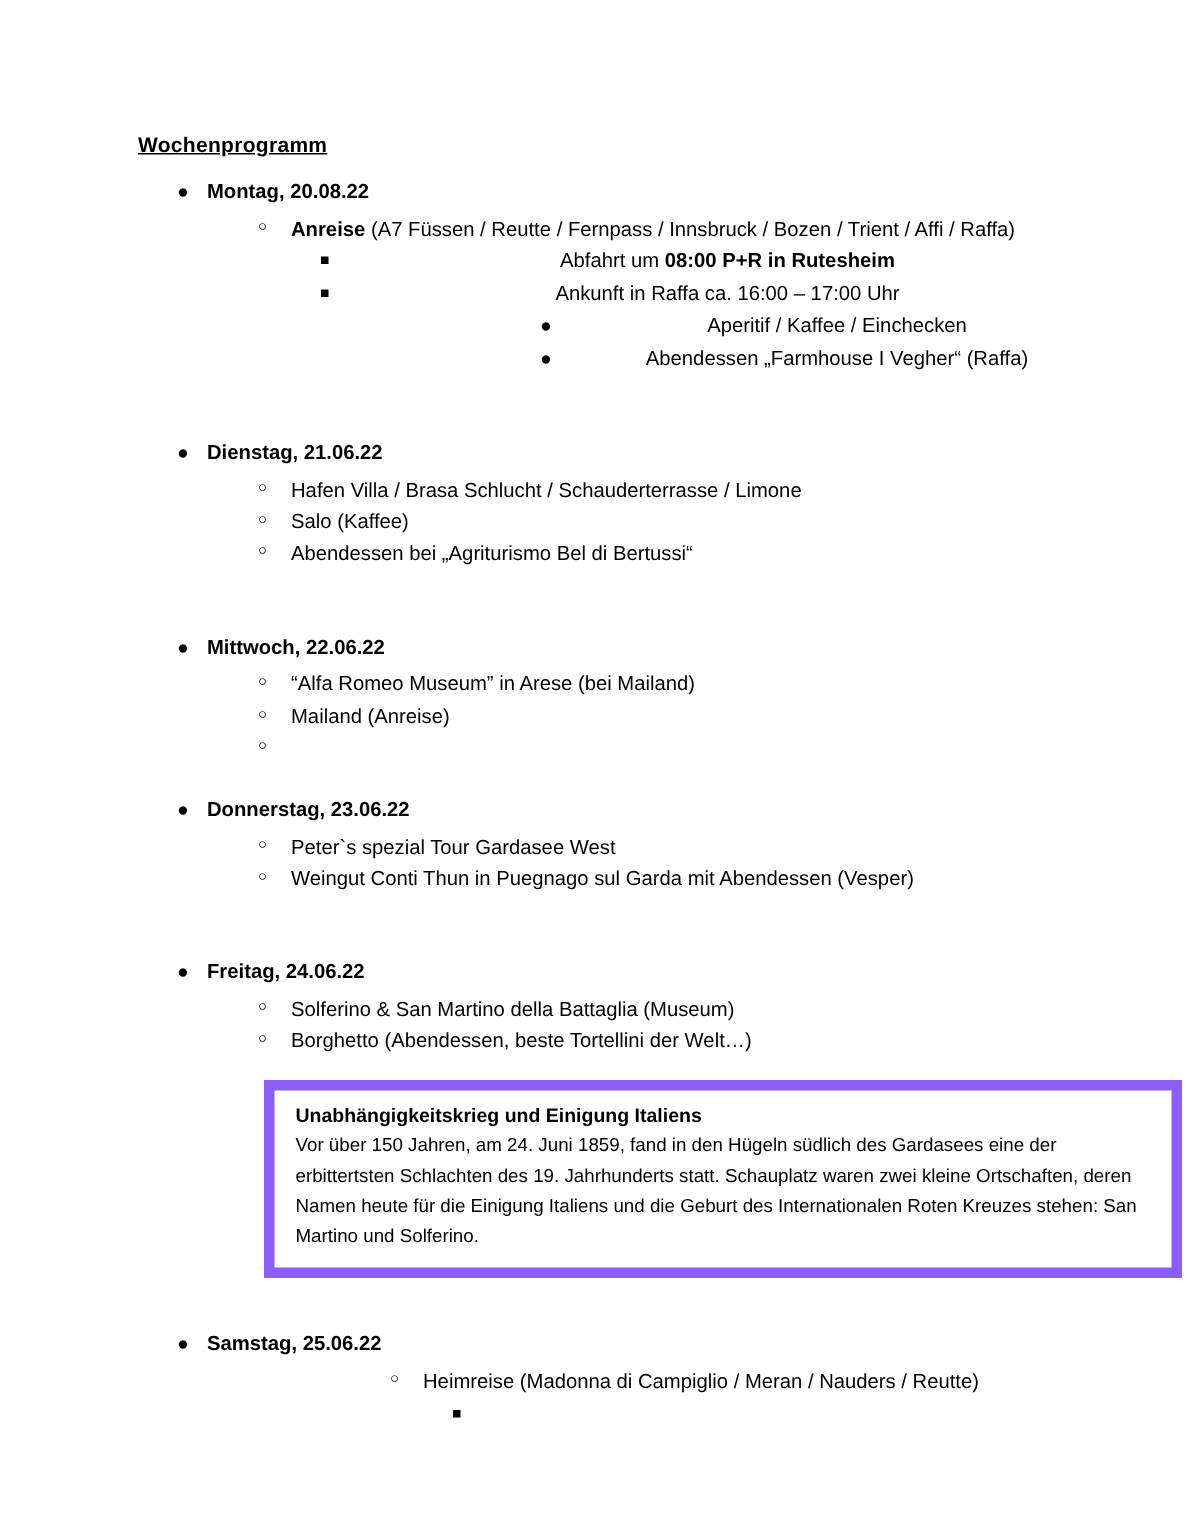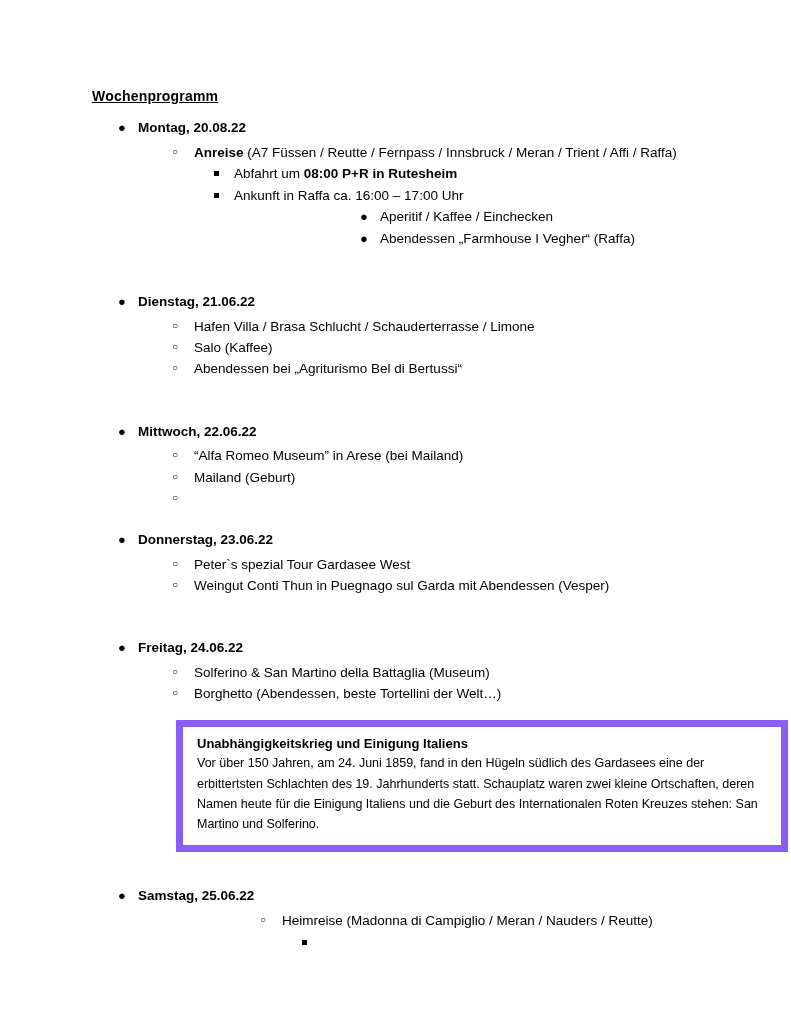--- a/index.html
+++ b/index.html
@@ -69,20 +69,21 @@
     left: 80px;
     top: 0;
     font-size: 10px;
     line-height: 1.95;
   }
 
   ul.lvl3 {
     list-style: none;
     margin: 0;
     padding: 0;
+    text-align: center;
   }
   ul.lvl3 > li {
     position: relative;
     padding-left: 40px;
     font-size: 13.5px;
     line-height: 1.6;
   }
   ul.lvl3 > li > .bullet-sq {
     position: absolute;
     left: 20px;
@@ -142,21 +143,21 @@
   <ul class="lvl1">
 
     <li class="day">
       <div class="day-head">
         <span class="bullet">●</span>
         <span>Montag, 20.08.22</span>
       </div>
       <ul class="lvl2">
         <li>
           <span class="bullet-o">○</span>
-          <span class="bold">Anreise</span><span> (A7 Füssen / Reutte / Fernpass / Innsbruck / Meran / Trient / Affi / Raffa)</span>
+          <span class="bold">Anreise</span><span> (A7 Füssen / Reutte / Fernpass / Innsbruck / Bozen / Trient / Affi / Raffa)</span>
           <ul class="lvl3">
             <li>
               <span class="bullet-sq"></span>
               <span>Abfahrt um </span><span class="bold">08:00 P+R in Rutesheim</span>
             </li>
             <li>
               <span class="bullet-sq"></span>
               <span>Ankunft in Raffa ca. 16:00 – 17:00 Uhr</span>
               <ul class="lvl4">
                 <li>
@@ -204,21 +205,21 @@
         <span class="bullet">●</span>
         <span>Mittwoch, 22.06.22</span>
       </div>
       <ul class="lvl2">
         <li>
           <span class="bullet-o">○</span>
           <span>“Alfa Romeo Museum” in Arese (bei Mailand)</span>
         </li>
         <li>
           <span class="bullet-o">○</span>
-          <span>Mailand (Geburt)</span>
+          <span>Mailand (Anreise)</span>
         </li>
         <li>
           <span class="bullet-o">○</span>
         </li>
       </ul>
     </li>
 
     <div class="spacer-lg"></div>
 
     <li class="day">

